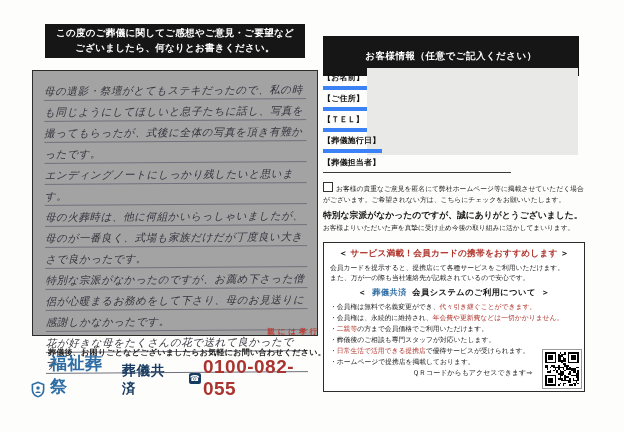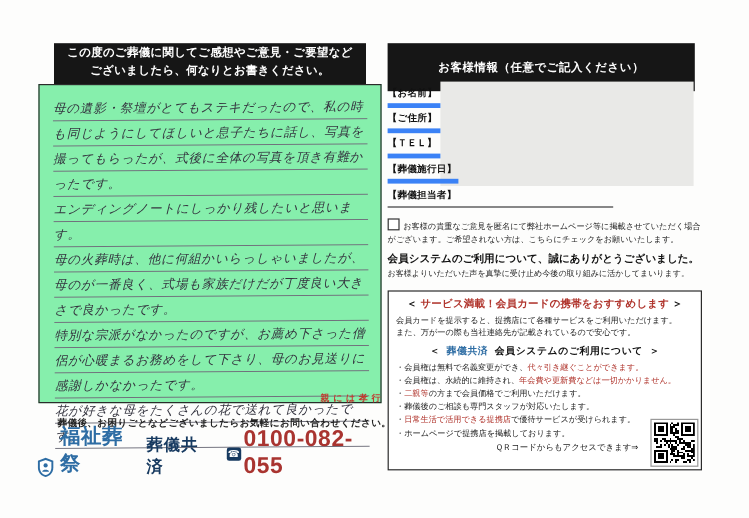--- a/index.html
+++ b/index.html
@@ -1,25 +1,25 @@
 <!DOCTYPE html>
 <html><head>
 <meta charset="utf-8">
 <style>
   html,body{margin:0;padding:0;}
   body{width:624px;height:432px;background:#ffffff;overflow:hidden;}
   .page{position:relative;width:624px;height:432px;background:#fdfdfc;
         font-family:"Liberation Sans","DejaVu Sans",sans-serif;color:#1c1c1c;}
 
   
-  .l-header{position:absolute;left:45px;top:36px;width:260px;height:34px;background:#161616;
+  .l-header{position:absolute;left:45px;top:24px;width:260px;height:34px;background:#161616;
             color:#fff;font-size:9.5px;font-weight:bold;text-align:center;
             display:flex;flex-direction:column;justify-content:center;line-height:1.55;letter-spacing:.3px;}
   .comment-box{position:absolute;left:32px;top:70px;width:286px;height:266px;
-               border:1.6px solid #2b2b2b;background:#86efac;box-sizing:border-box;
+               border:1.6px solid #2b2b2b;background:#a3a3a3;box-sizing:border-box;
                padding:9px 10px 0 12px;}
   .hand{transform:rotate(-0.4deg);}
   .hand p{margin:0;font-size:10.5px;line-height:21px;letter-spacing:.6px;
           font-style:italic;color:#34343f;
           background-image:linear-gradient(to bottom,transparent 19px,#70707c 19px,#70707c 20px,transparent 20px);
           background-size:100% 21px;}
   .l-footnote{position:absolute;left:32px;top:347px;width:286px;text-align:center;
               font-size:8px;font-weight:bold;color:#222;letter-spacing:.3px;margin-left:12px;}
   .brand-row{position:absolute;left:30px;top:362px;width:290px;height:44px;
              display:flex;align-items:flex-end;justify-content:center;gap:4px;padding-bottom:6px;box-sizing:border-box;}
@@ -121,21 +121,21 @@
   </div>
   <div class="field" style="top:157px;">
     <span class="lab noline">【葬儀担当者】</span>
   </div>
   <div class="long-line"></div>
 
   <div class="consent">
     <span class="checkbox"></span><span>お客様の貴重なご意見を匿名にて弊社ホームページ等に掲載させていただく場合がございます。ご希望されない方は、こちらにチェックをお願いいたします。</span>
   </div>
 
-  <div class="thanks-main">会員システムのご利用について、誠にありがとうございました。</div>
+  <div class="thanks-main">特別な宗派がなかったのですが、誠にありがとうございました。</div>
   <div class="thanks-sub">お客様よりいただいた声を真摯に受け止め今後の取り組みに活かしてまいります。</div>
 
   <div class="member-box">
     <div class="mb-title">
       <span>＜</span>
       <span class="red">サービス満載！会員カードの携帯をおすすめします</span>
       <span>＞</span>
     </div>
     <div class="mb-desc">会員カードを提示すると、提携店にて各種サービスをご利用いただけます。</div>
     <div class="mb-desc" style="margin-top:0;">また、万が一の際も当社連絡先が記載されているので安心です。</div>

